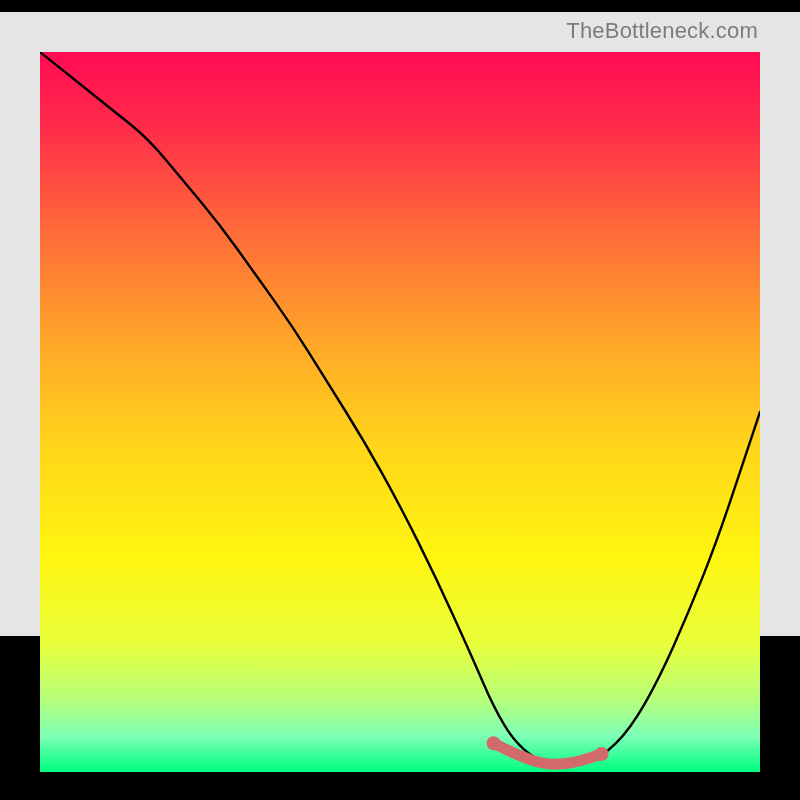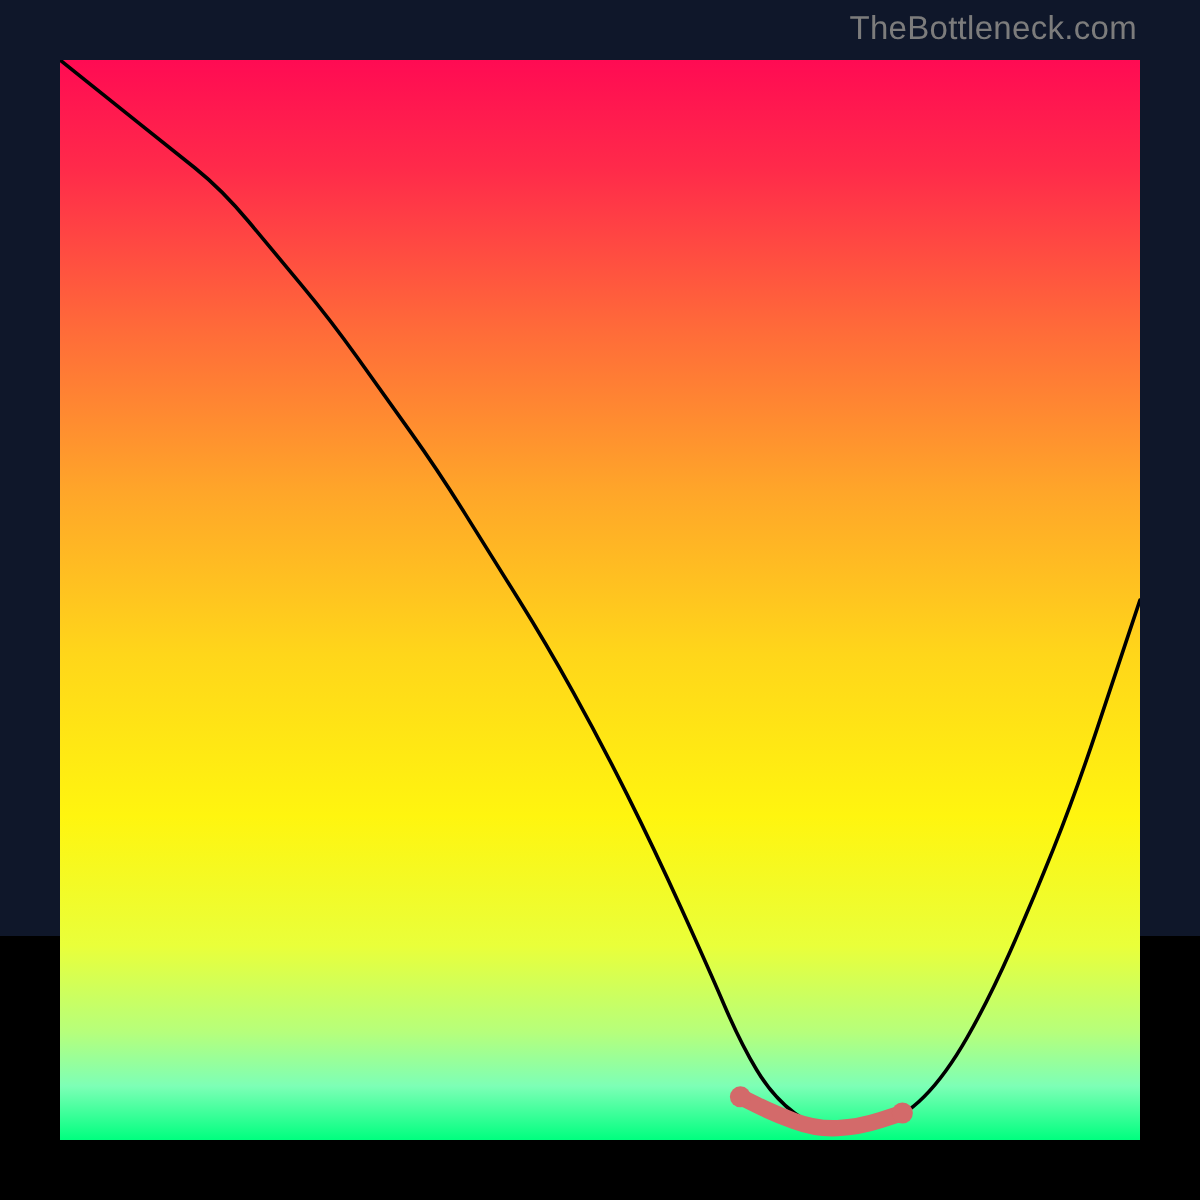--- a/index.html
+++ b/index.html
@@ -7,21 +7,22 @@
     padding: 0;
     width: 800px;
     height: 800px;
     background: #000;
     overflow: hidden;
   }
   .frame {
     position: relative;
     width: 800px;
     height: 624px;
-    background: #0f172a;
+    background: #e5e5e5;
+    margin-top: 12px;
   }
   .plot-area {
     position: absolute;
     left: 40px;
     top: 40px;
     width: 720px;
     height: 720px;
   }
   .gradient {
     position: absolute;

